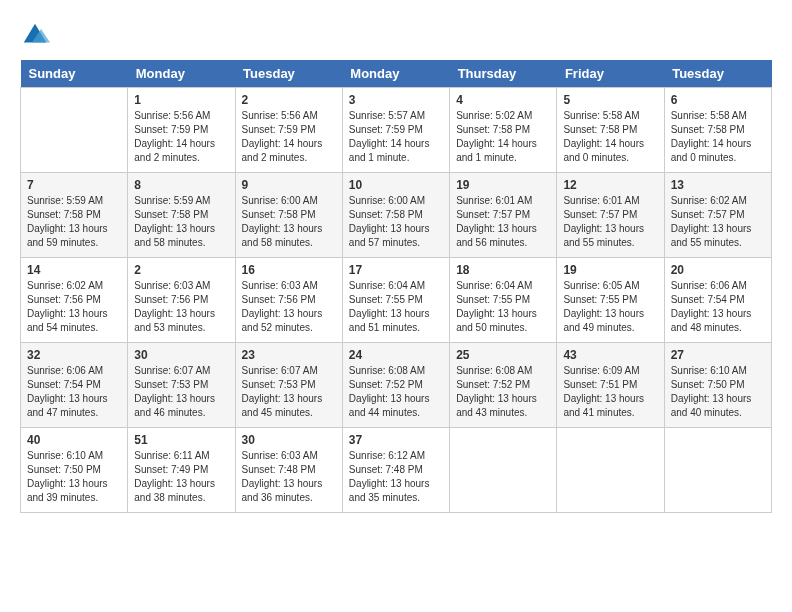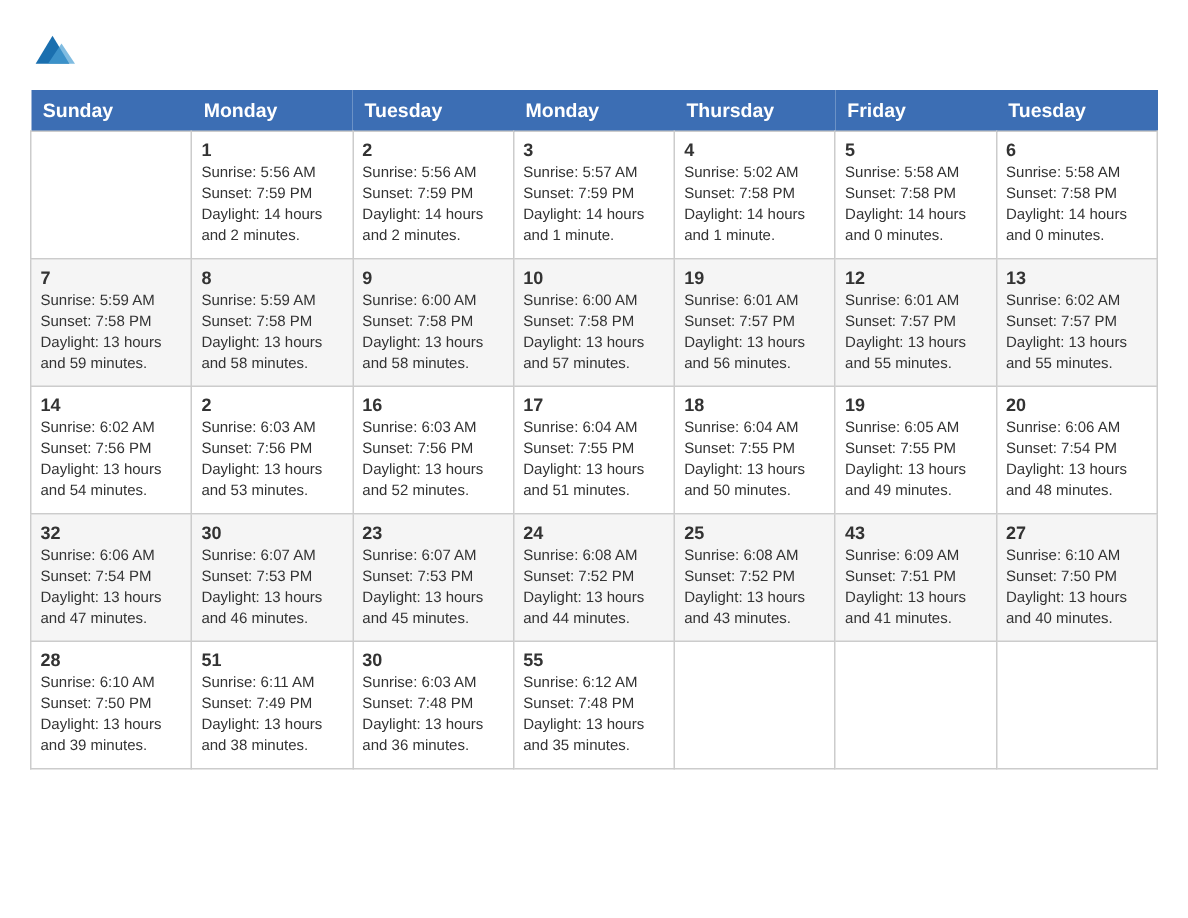--- a/index.html
+++ b/index.html
@@ -317,42 +317,42 @@
         <td>
           <span class="day-num">27</span>
           <div class="cell-info">Sunrise: 6:10 AM
 Sunset: 7:50 PM
 Daylight: 13 hours
 and 40 minutes.</div>
         </td>
       </tr>
       <tr>
         <td>
-          <span class="day-num">28</span>
+          <span class="day-num">40</span>
           <div class="cell-info">Sunrise: 6:10 AM
 Sunset: 7:50 PM
 Daylight: 13 hours
 and 39 minutes.</div>
         </td>
         <td>
           <span class="day-num">51</span>
           <div class="cell-info">Sunrise: 6:11 AM
 Sunset: 7:49 PM
 Daylight: 13 hours
 and 38 minutes.</div>
         </td>
         <td>
           <span class="day-num">30</span>
           <div class="cell-info">Sunrise: 6:03 AM
 Sunset: 7:48 PM
 Daylight: 13 hours
 and 36 minutes.</div>
         </td>
         <td>
-          <span class="day-num">55</span>
+          <span class="day-num">37</span>
           <div class="cell-info">Sunrise: 6:12 AM
 Sunset: 7:48 PM
 Daylight: 13 hours
 and 35 minutes.</div>
         </td>
         <td></td>
         <td></td>
         <td></td>
       </tr>
     </tbody>

